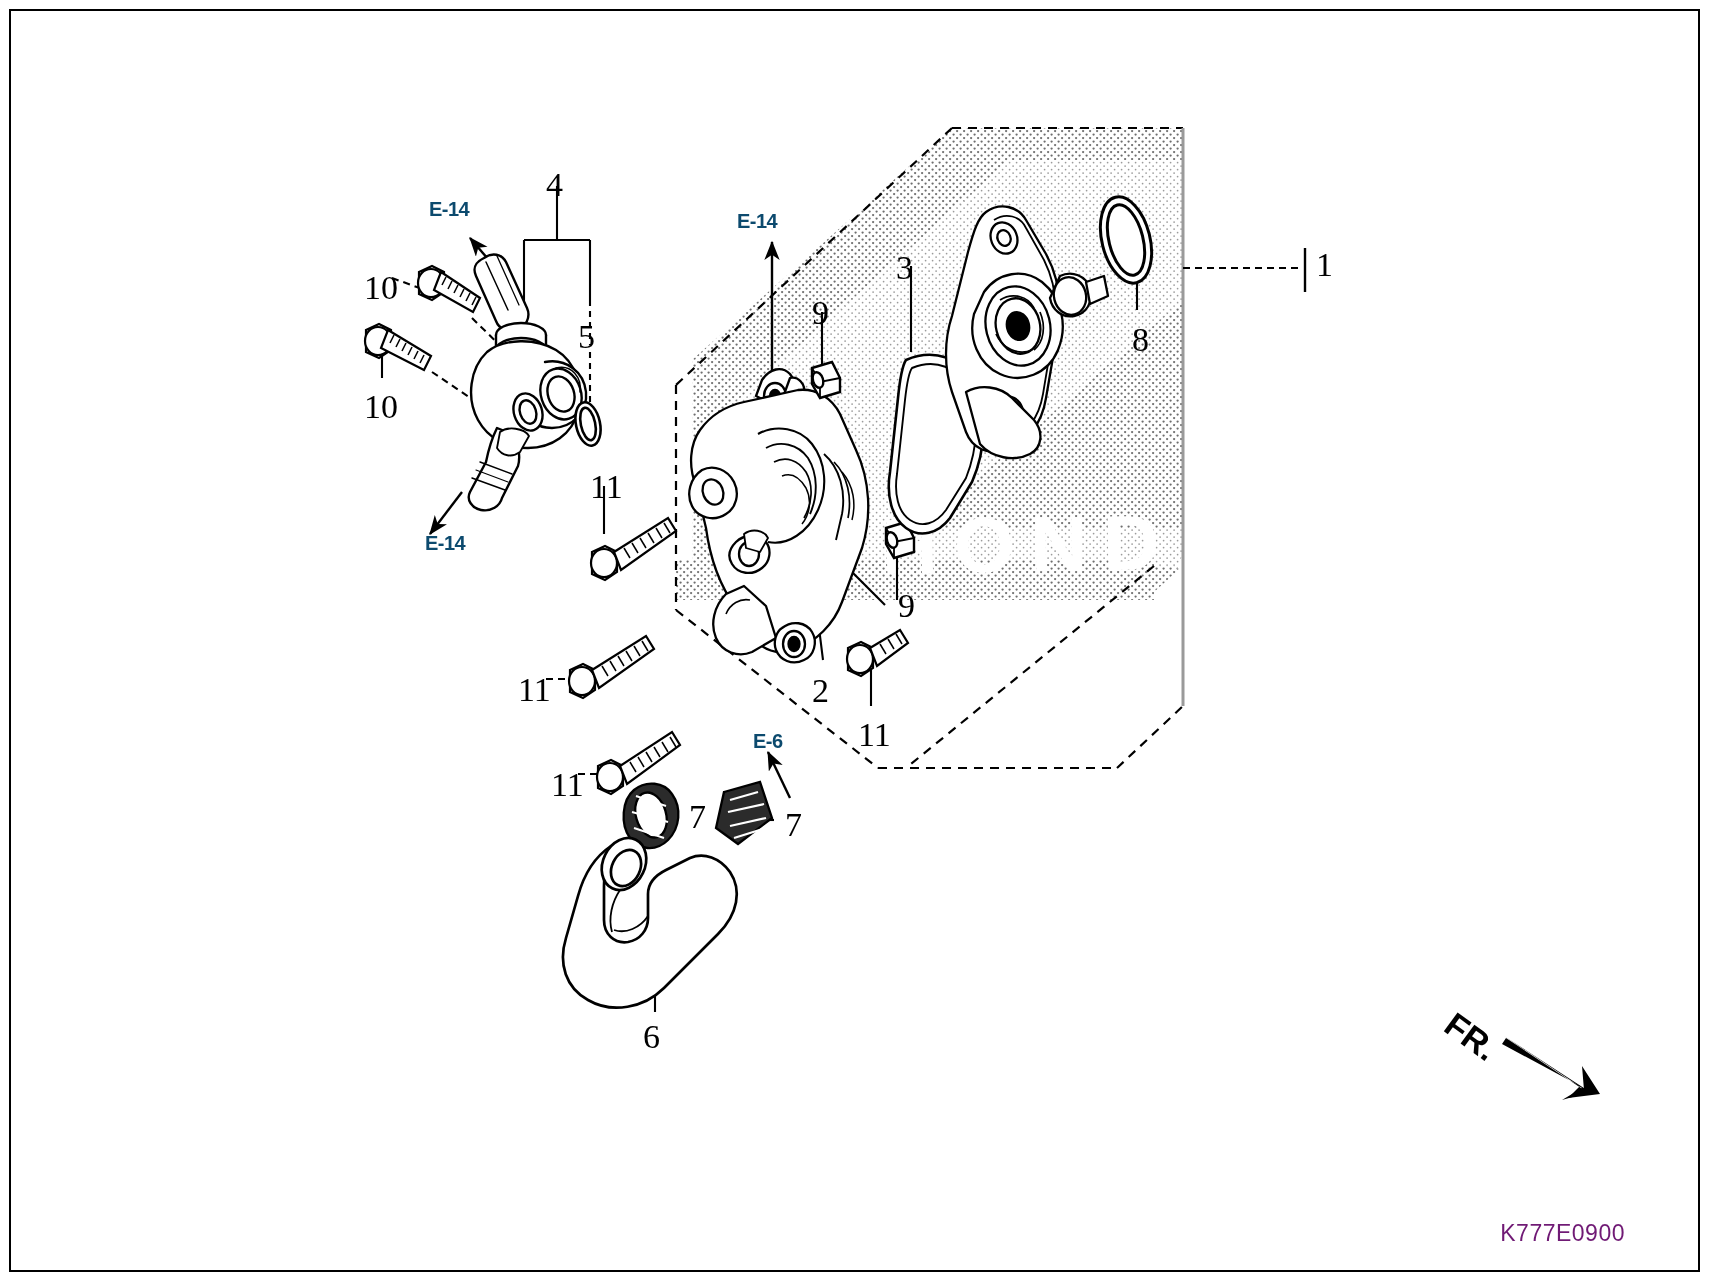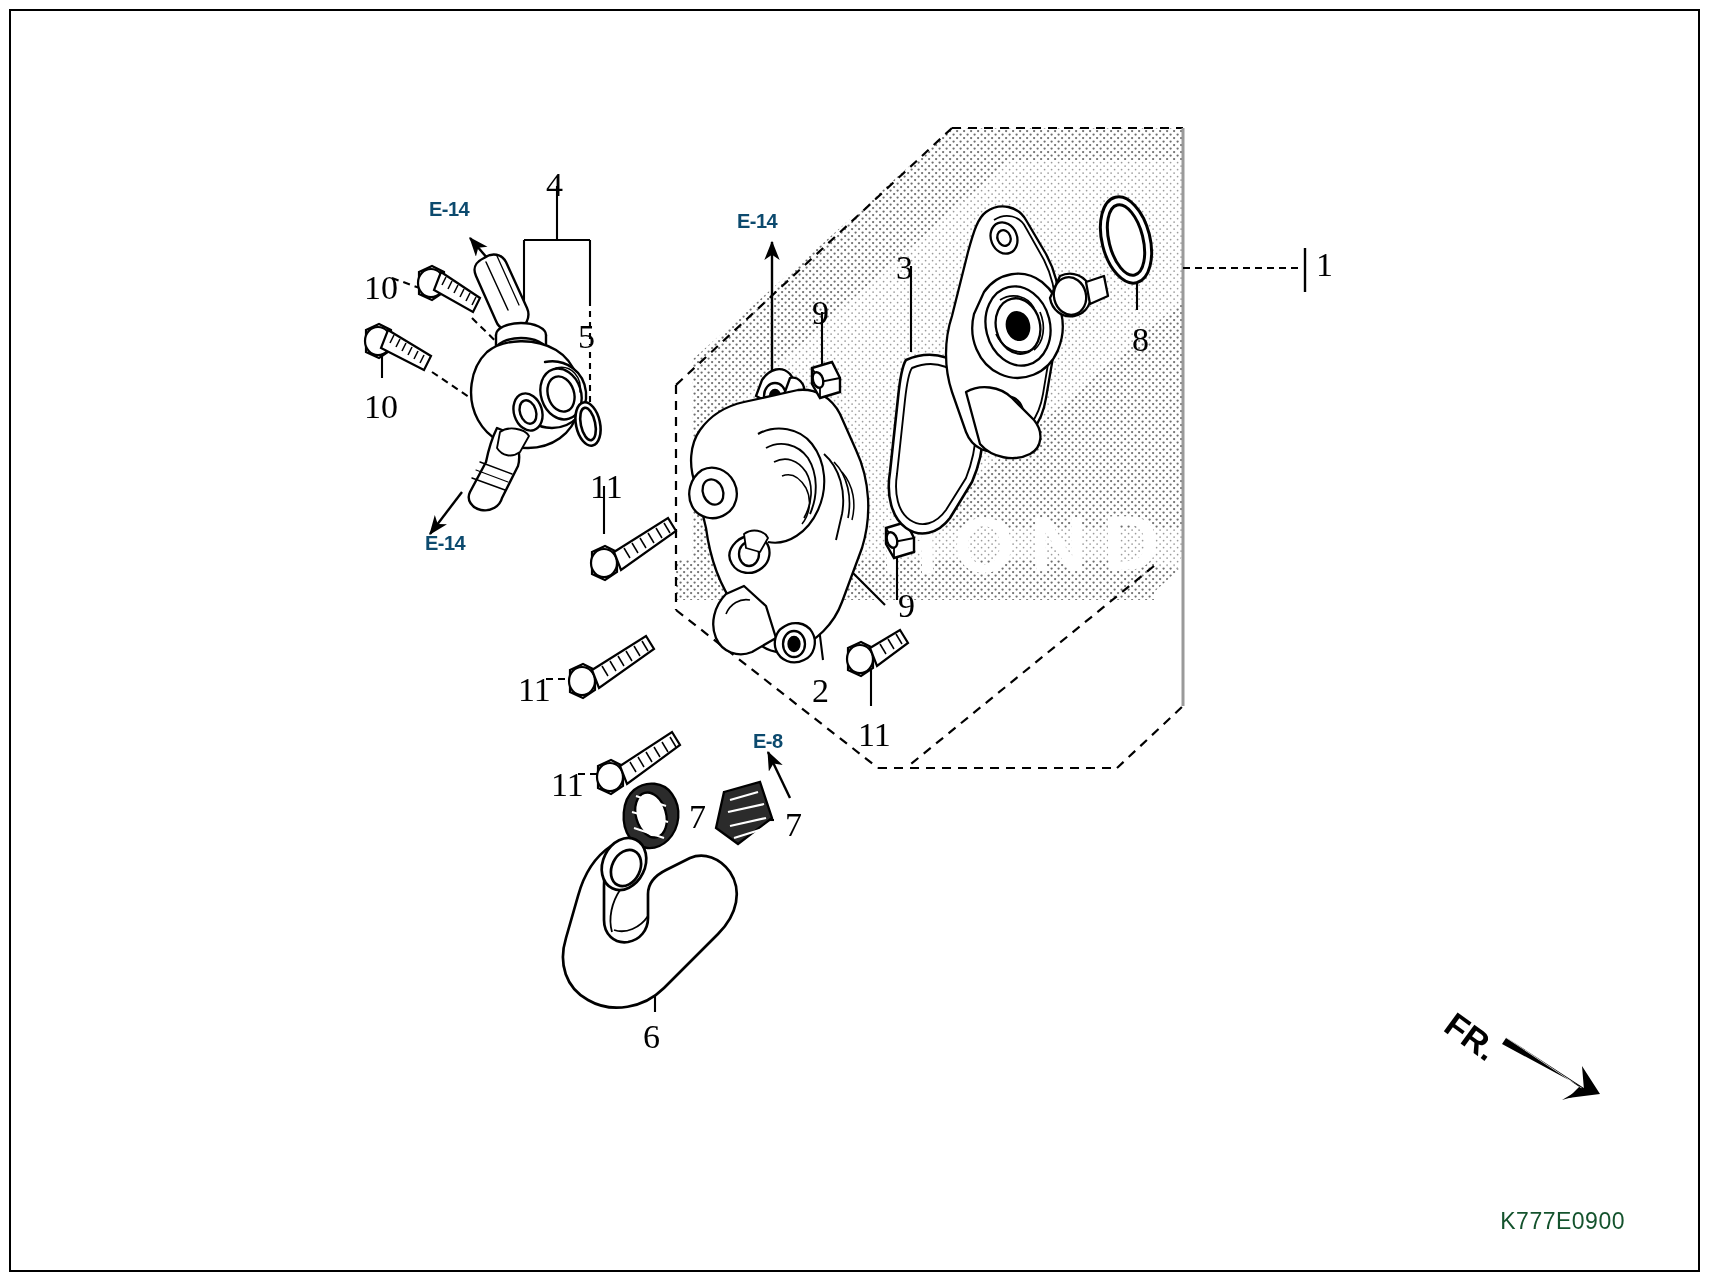--- a/index.html
+++ b/index.html
@@ -45,25 +45,25 @@
     font-weight:bold;
     font-size:20px;
     line-height:30px;
     letter-spacing:-0.5px;
     color:#0c4a6e;
     white-space:nowrap;
   }
   .plate{
     position:absolute;
     right:86px;
-    bottom:48px;
+    bottom:36px;
     font-family:"Liberation Sans", sans-serif;
     font-size:23px;
     letter-spacing:0.5px;
-    color:#14532d;
+    color:#701a75;
     white-space:nowrap;
   }
   .fr{
     position:absolute;
     left:1432px;
     top:986px;
     width:190px;
     height:120px;
   }
 </style>
@@ -491,21 +491,21 @@
   <div class="lbl" style="left:364px;top:271px;">10</div>
   <div class="lbl" style="left:364px;top:390px;">10</div>
   <div class="lbl" style="left:590px;top:470px;">11</div>
   <div class="lbl" style="left:518px;top:673px;">11</div>
   <div class="lbl" style="left:551px;top:768px;">11</div>
   <div class="lbl" style="left:858px;top:718px;">11</div>
 
   <div class="ref" style="left:429px;top:194px;">E-14</div>
   <div class="ref" style="left:425px;top:528px;">E-14</div>
   <div class="ref" style="left:737px;top:206px;">E-14</div>
-  <div class="ref" style="left:753px;top:726px;">E-8</div>
+  <div class="ref" style="left:753px;top:726px;">E-6</div>
 
   <div class="fr">
     <svg viewBox="0 0 190 120" width="190" height="120">
       <text x="10" y="44" font-family="Liberation Sans, sans-serif" font-size="34" font-weight="bold" fill="#000" transform="rotate(36 10 44)">FR.</text>
       <path d="M74,52 L152,104 L150,80 L168,108 L136,112 L148,100 L70,58 Z" fill="#000"></path>
       <path d="M72,50 L158,106 L130,114 L150,102 Z" fill="#000"></path>
     </svg>
   </div>
 
   <div class="plate">K777E0900</div>

